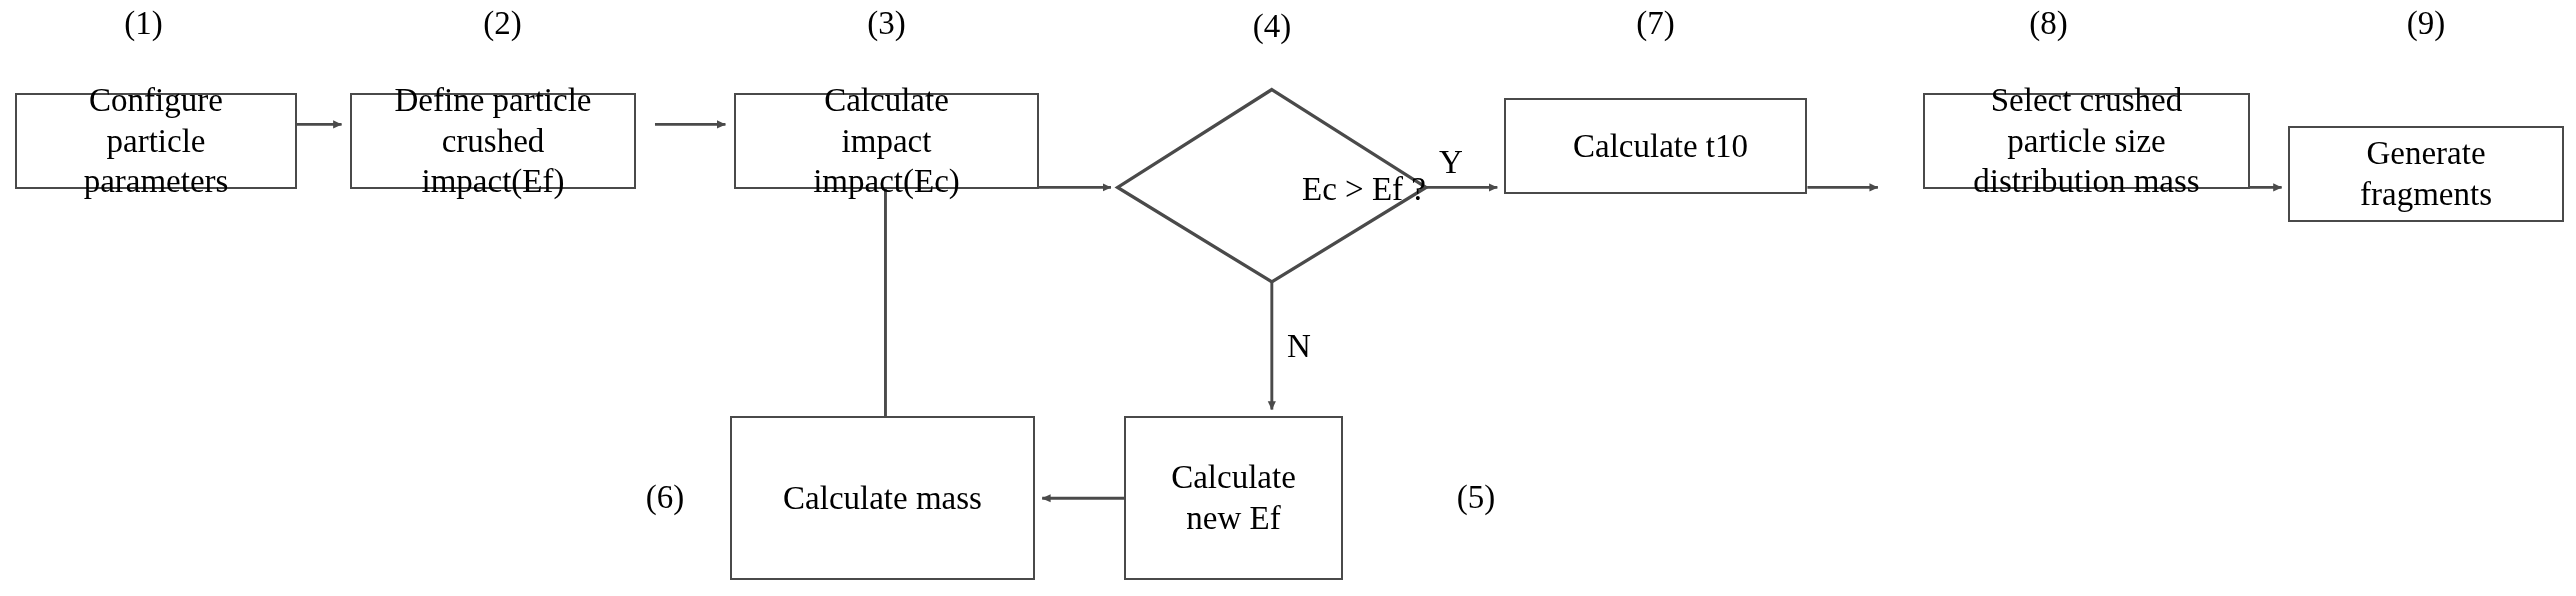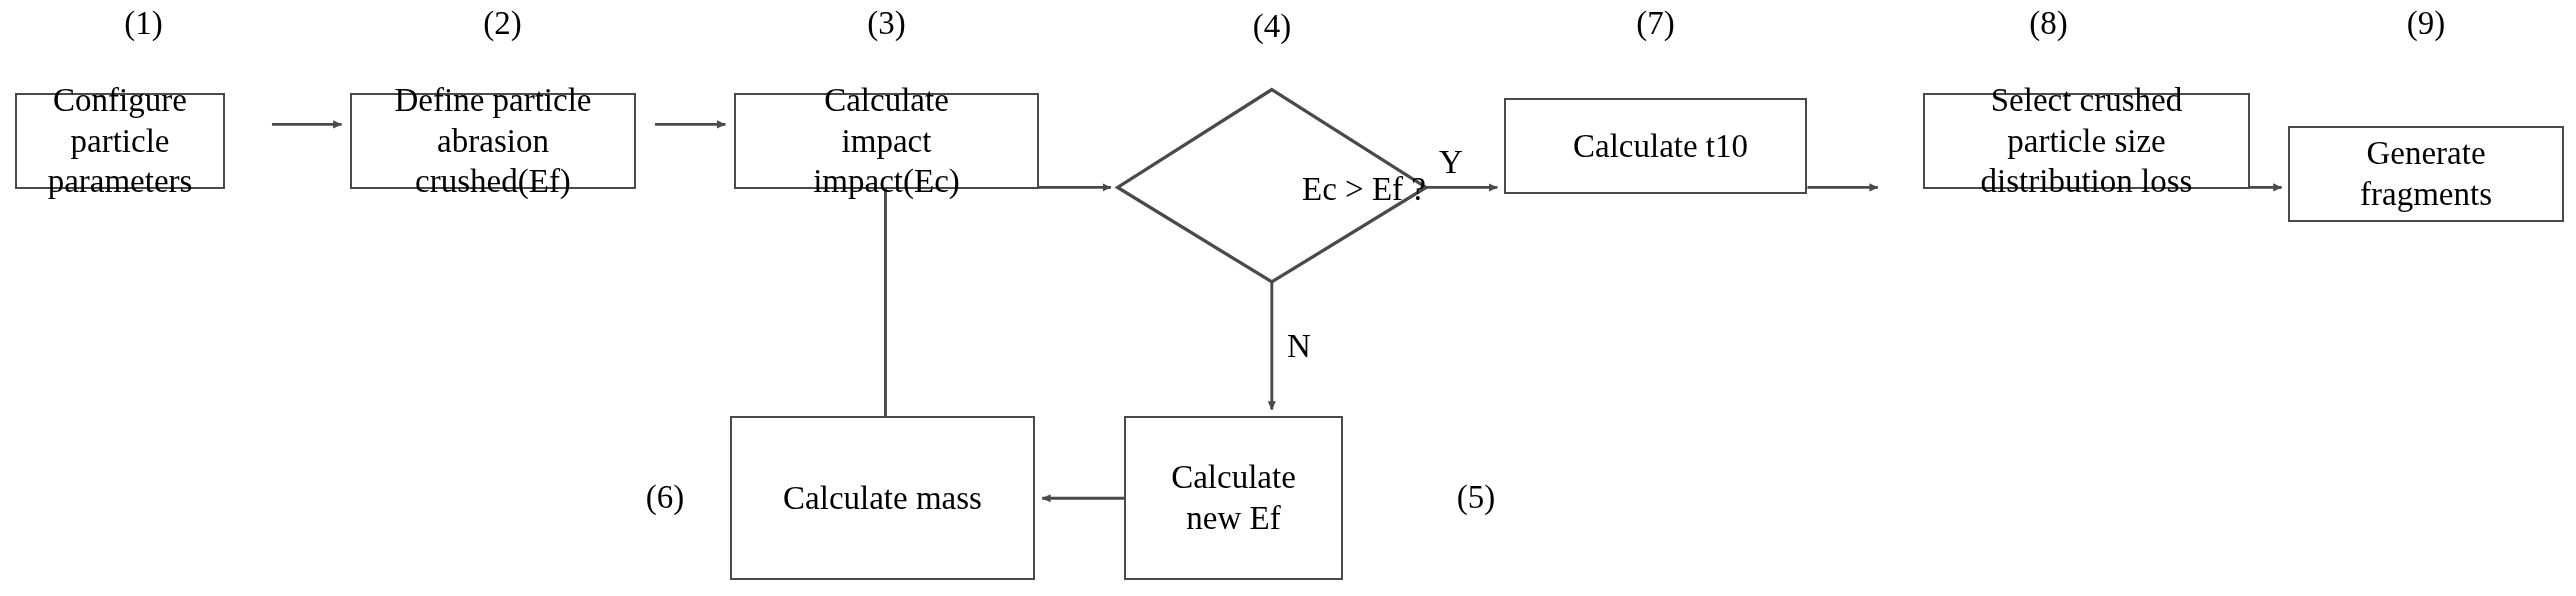--- a/index.html
+++ b/index.html
@@ -114,33 +114,33 @@
   <div class="step-label" style="left:15px; top:6.6px; width:257px;">(1)</div>
   <div class="step-label" style="left:350px; top:6.6px; width:305px;">(2)</div>
   <div class="step-label" style="left:734px; top:6.6px; width:305px;">(3)</div>
   <div class="step-label" style="left:1118px; top:10px; width:308px;">(4)</div>
   <div class="step-label" style="left:1443px; top:481px; width:66px;">(5)</div>
   <div class="step-label" style="left:632px; top:481px; width:66px;">(6)</div>
   <div class="step-label" style="left:1504px; top:6.6px; width:303px;">(7)</div>
   <div class="step-label" style="left:1885px; top:6.6px; width:327px;">(8)</div>
   <div class="step-label" style="left:2288px; top:6.6px; width:276px;">(9)</div>
 
-  <div class="node" style="left:15px; top:93px; width:210px; height:96px;">
+  <div class="node" style="left:15px; top:93px; width:282px; height:96px;">
     <div>
       <span>Configure</span>
       <span>particle</span>
       <span>parameters</span>
     </div>
   </div>
 
   <div class="node" style="left:350px; top:93px; width:286px; height:96px;">
     <div>
       <span>Define particle</span>
-      <span>abrasion</span>
-      <span>crushed(Ef)</span>
+      <span>crushed</span>
+      <span>impact(Ef)</span>
     </div>
   </div>
 
   <div class="node" style="left:734px; top:93px; width:305px; height:96px;">
     <div>
       <span>Calculate</span>
       <span>impact</span>
       <span>impact(Ec)</span>
     </div>
   </div>
@@ -152,21 +152,21 @@
   <div class="node" style="left:1504px; top:98px; width:303px; height:96px;padding-left:15px;">
     <div>
       <span>Calculate t10</span>
     </div>
   </div>
 
   <div class="node" style="left:1885px; top:93px; width:327px; height:96px;margin-left:38px;">
     <div>
       <span>Select crushed</span>
       <span>particle size</span>
-      <span>distribution loss</span>
+      <span>distribution mass</span>
     </div>
   </div>
 
   <div class="node" style="left:2288px; top:98px; width:276px; height:96px;margin-top:28px;">
     <div>
       <span>Generate</span>
       <span>fragments</span>
     </div>
   </div>
 

